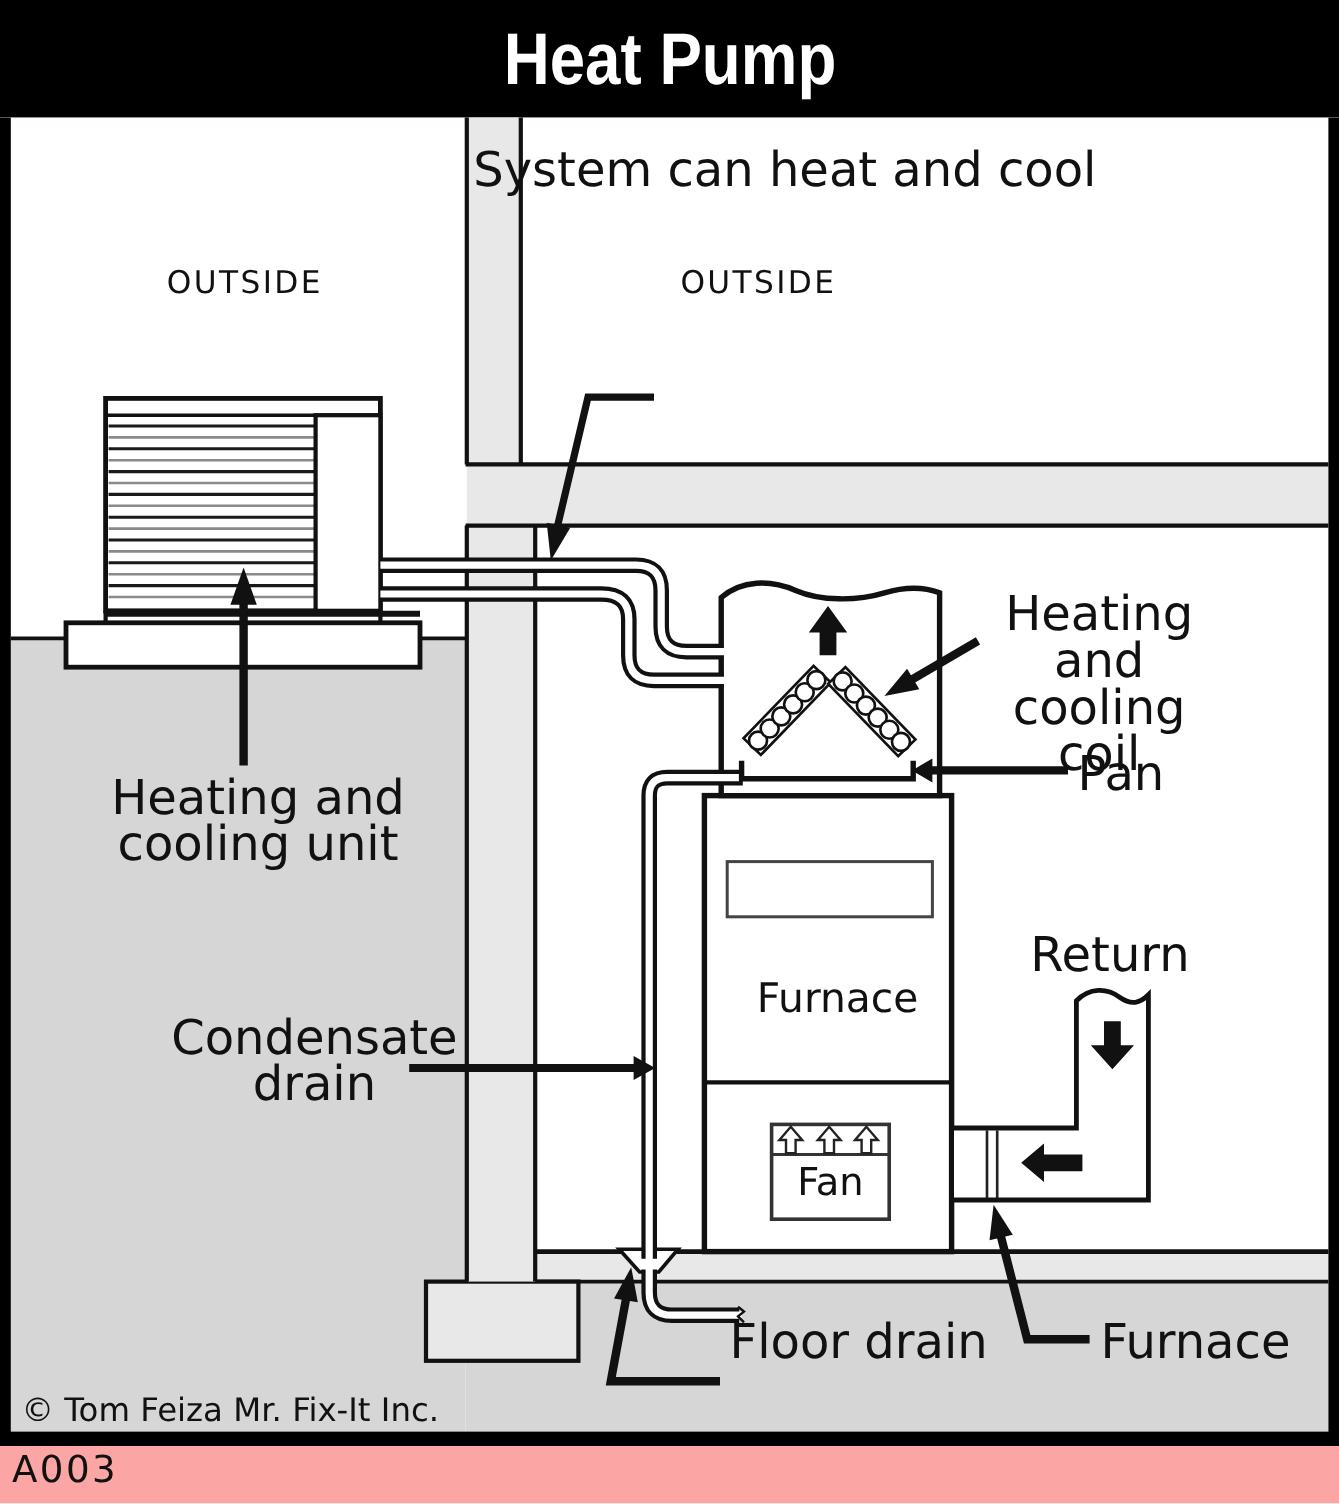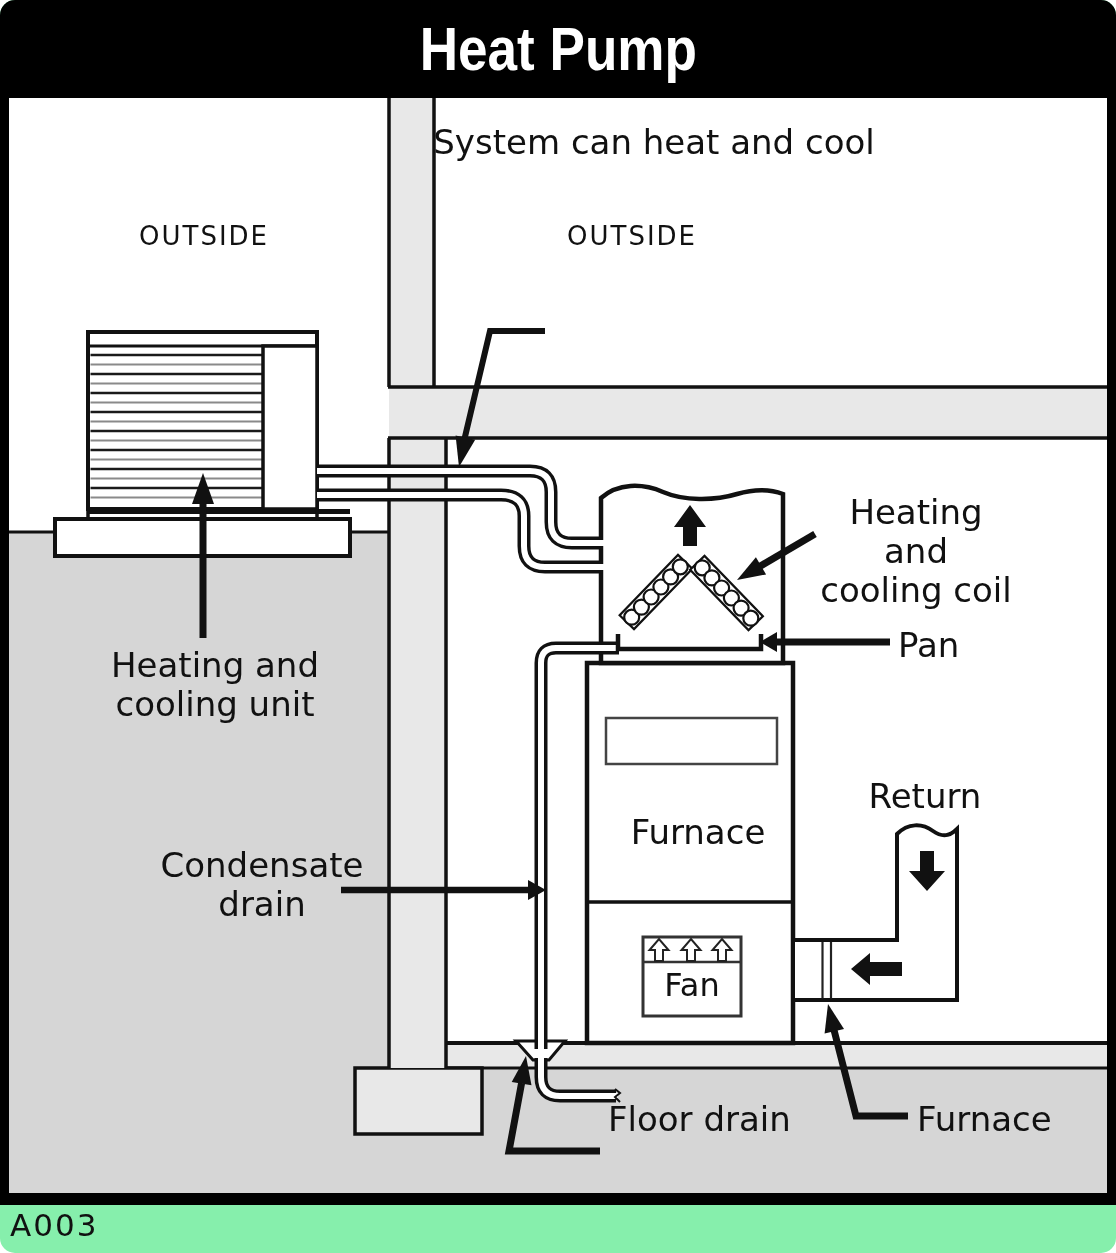--- a/index.html
+++ b/index.html
@@ -1,23 +1,23 @@
 <!DOCTYPE html>
 <html><head>
 <meta charset="utf-8">
 <style>
   html,body{margin:0;padding:0;background:#fff;}
-  #stage{position:relative;width:1116px;height:1253px;background:#86efac;overflow:hidden;
-         font-family:"DejaVu Sans",sans-serif;color:#111;border-radius:15px;}
+  #stage{position:relative;width:1116px;height:1253px;background:#fca5a5;overflow:hidden;
+         font-family:"DejaVu Sans",sans-serif;color:#111;}
   #titlebar{position:absolute;left:0;top:0;width:1116px;height:98px;background:#000;
             display:flex;align-items:center;justify-content:center;}
   #titlebar span{color:#fff;font-family:"Liberation Sans",sans-serif;font-weight:bold;
                  font-size:61px;display:inline-block;transform:scaleX(.87);letter-spacing:0px;}
   #diagram-svg{position:absolute;left:0;top:0;}
-  .label{position:absolute;white-space:nowrap;font-size:34px;line-height:39px;color:#111;}
+  .label{position:absolute;white-space:nowrap;font-size:40px;line-height:39px;color:#111;}
   .ctr{transform:translateX(-50%);text-align:center;}
   .two{white-space:pre-line;line-height:39px;}
   .big{font-size:26px;letter-spacing:2px;}
 </style>
 </head>
 <body>
 
 <div id="stage">
 
   <div id="titlebar">
@@ -199,14 +199,15 @@
   <div class="label" style="left:898px;top:626px;">Pan</div>
   <div class="label ctr two" style="left:215px;top:646px;">Heating and
 cooling unit</div>
   <div class="label ctr" style="left:698px;top:813px;font-size:34px;">Furnace</div>
   <div class="label ctr" style="left:925px;top:777px;text-align:right;">Return</div>
   <div class="label ctr two" style="left:251px;top:846px;margin-left:11px;">Condensate
 drain</div>
   <div class="label ctr" style="left:692px;top:966px;font-size:32px;">Fan</div>
   <div class="label" style="left:917px;top:1100px;">Furnace</div>
   <div class="label" style="left:608px;top:1100px;">Floor drain</div>
+  <div class="label" style="left:18px;top:1156px;font-size:27px;">© Tom Feiza Mr. Fix-It Inc.</div>
   <div class="label" style="left:10px;top:1206px;font-size:31px;letter-spacing:2px;">A003</div>
 </div>
 
 </body></html>

